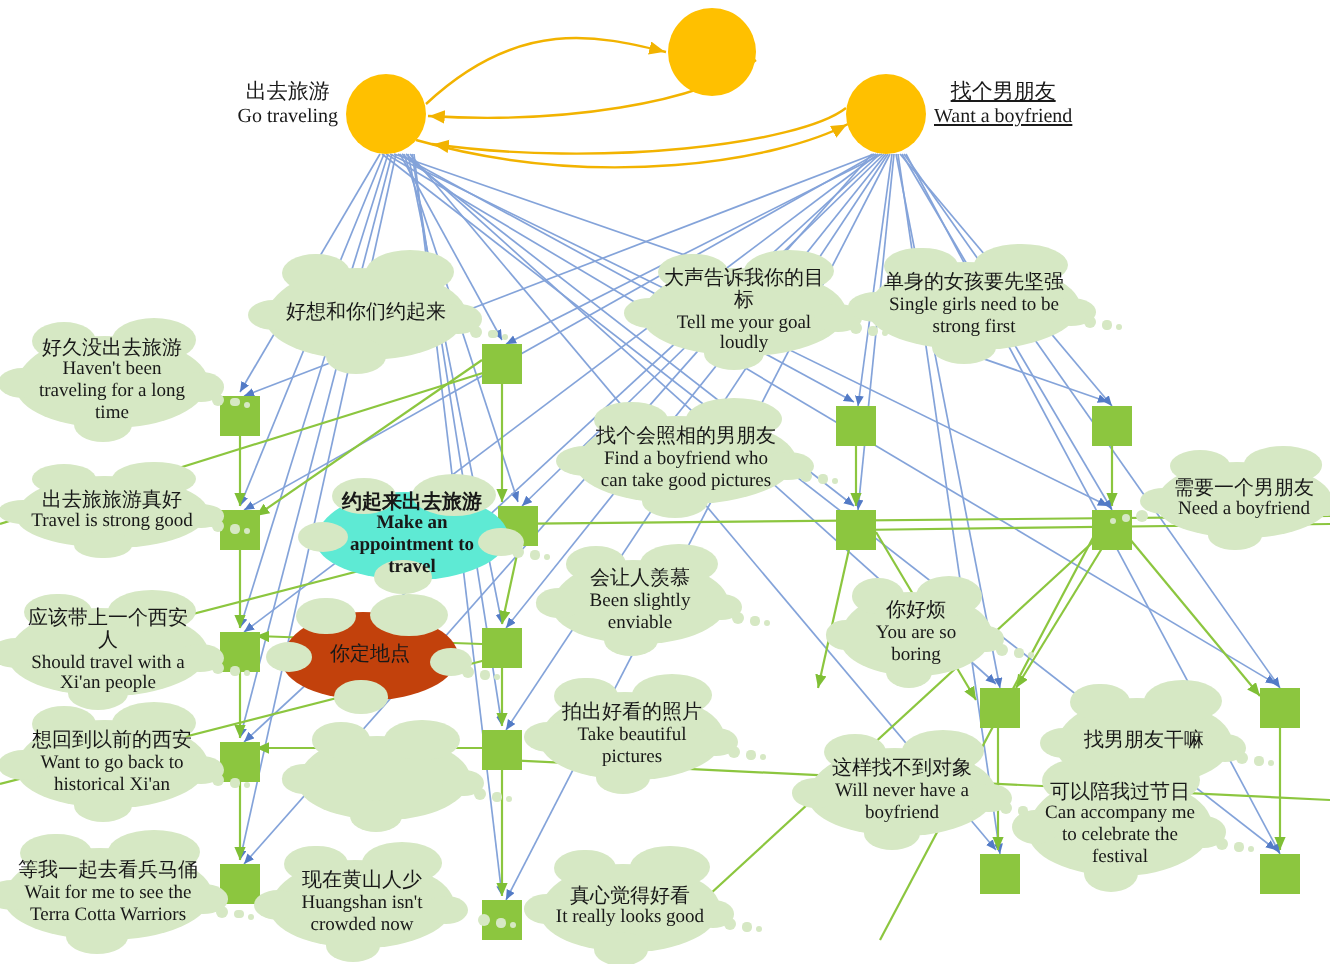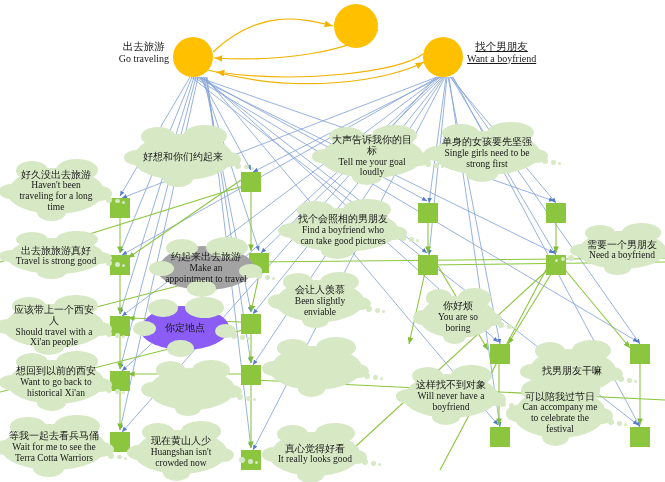--- a/index.html
+++ b/index.html
@@ -260,35 +260,35 @@
         <span class="bump3" style="background: rgb(214, 232, 196);"></span>
         <div class="txt">
           <span class="cn">好想和你们约起来</span>
         </div>
       </div>
       <div class="tail">
         <i style="background: rgb(214, 232, 196); width: 6px; height: 6px; left: 235px; top: 162.52px;"></i>
         <i style="background: rgb(214, 232, 196); width: 4.5px; height: 4.5px; left: 244px; top: 164.52px;"></i>
         <i style="background: rgb(214, 232, 196); width: 3px; height: 3px; left: 251px; top: 166.52px;"></i>
       </div>
-      <div class="cloud" style="left: 158px; top: 246px; width: 96px; height: 44px; background: #a3a3a3;">
+      <div class="cloud" style="left: 158px; top: 246px; width: 96px; height: 44px; background: #5eead4; font-weight: bold;">
         <span class="bump1" style="background: rgb(214, 232, 196);"></span>
         <span class="bump2" style="background: rgb(214, 232, 196);"></span>
         <span class="bump3" style="background: rgb(214, 232, 196);"></span>
         <div class="txt">
           <span class="cn">约起来出去旅游</span>
           <span class="en">Make an appointment to travel</span>
         </div>
       </div>
       <div class="tail">
         <i style="background: rgb(214, 232, 196); width: 6px; height: 6px; left: 256px; top: 273.28px;"></i>
         <i style="background: rgb(214, 232, 196); width: 4.5px; height: 4.5px; left: 265px; top: 275.28px;"></i>
         <i style="background: rgb(214, 232, 196); width: 3px; height: 3px; left: 272px; top: 277.28px;"></i>
       </div>
-      <div class="cloud" style="left: 141px; top: 306px; width: 88px; height: 44px; background: #8b5cf6;">
+      <div class="cloud" style="left: 141px; top: 306px; width: 88px; height: 44px; background: #c2410c;">
         <span class="bump1" style="background: rgb(214, 232, 196);"></span>
         <span class="bump2" style="background: rgb(214, 232, 196);"></span>
         <span class="bump3" style="background: rgb(214, 232, 196);"></span>
         <div class="txt">
           <span class="cn">你定地点</span>
         </div>
       </div>
       <div class="tail">
         <i style="background: rgb(214, 232, 196); width: 6px; height: 6px; left: 231px; top: 333.28px;"></i>
         <i style="background: rgb(214, 232, 196); width: 4.5px; height: 4.5px; left: 240px; top: 335.28px;"></i>
@@ -357,20 +357,24 @@
       </div>
       <div class="tail">
         <i style="background: rgb(214, 232, 196); width: 6px; height: 6px; left: 366px; top: 306.04px;"></i>
         <i style="background: rgb(214, 232, 196); width: 4.5px; height: 4.5px; left: 375px; top: 308.04px;"></i>
         <i style="background: rgb(214, 232, 196); width: 3px; height: 3px; left: 382px; top: 310.04px;"></i>
       </div>
       <div class="cloud" style="left: 270px; top: 346px; width: 92px; height: 44px; background: rgb(214, 232, 196);">
         <span class="bump1" style="background: rgb(214, 232, 196);"></span>
         <span class="bump2" style="background: rgb(214, 232, 196);"></span>
         <span class="bump3" style="background: rgb(214, 232, 196);"></span>
+        <div class="txt">
+          <span class="cn">拍出好看的照片</span>
+          <span class="en">Take beautiful pictures</span>
+        </div>
       </div>
       <div class="tail">
         <i style="background: rgb(214, 232, 196); width: 6px; height: 6px; left: 364px; top: 373.28px;"></i>
         <i style="background: rgb(214, 232, 196); width: 4.5px; height: 4.5px; left: 373px; top: 375.28px;"></i>
         <i style="background: rgb(214, 232, 196); width: 3px; height: 3px; left: 380px; top: 377.28px;"></i>
       </div>
       <div class="cloud" style="left: 270px; top: 432px; width: 90px; height: 44px; background: rgb(214, 232, 196);">
         <span class="bump1" style="background: rgb(214, 232, 196);"></span>
         <span class="bump2" style="background: rgb(214, 232, 196);"></span>
         <span class="bump3" style="background: rgb(214, 232, 196);"></span>

